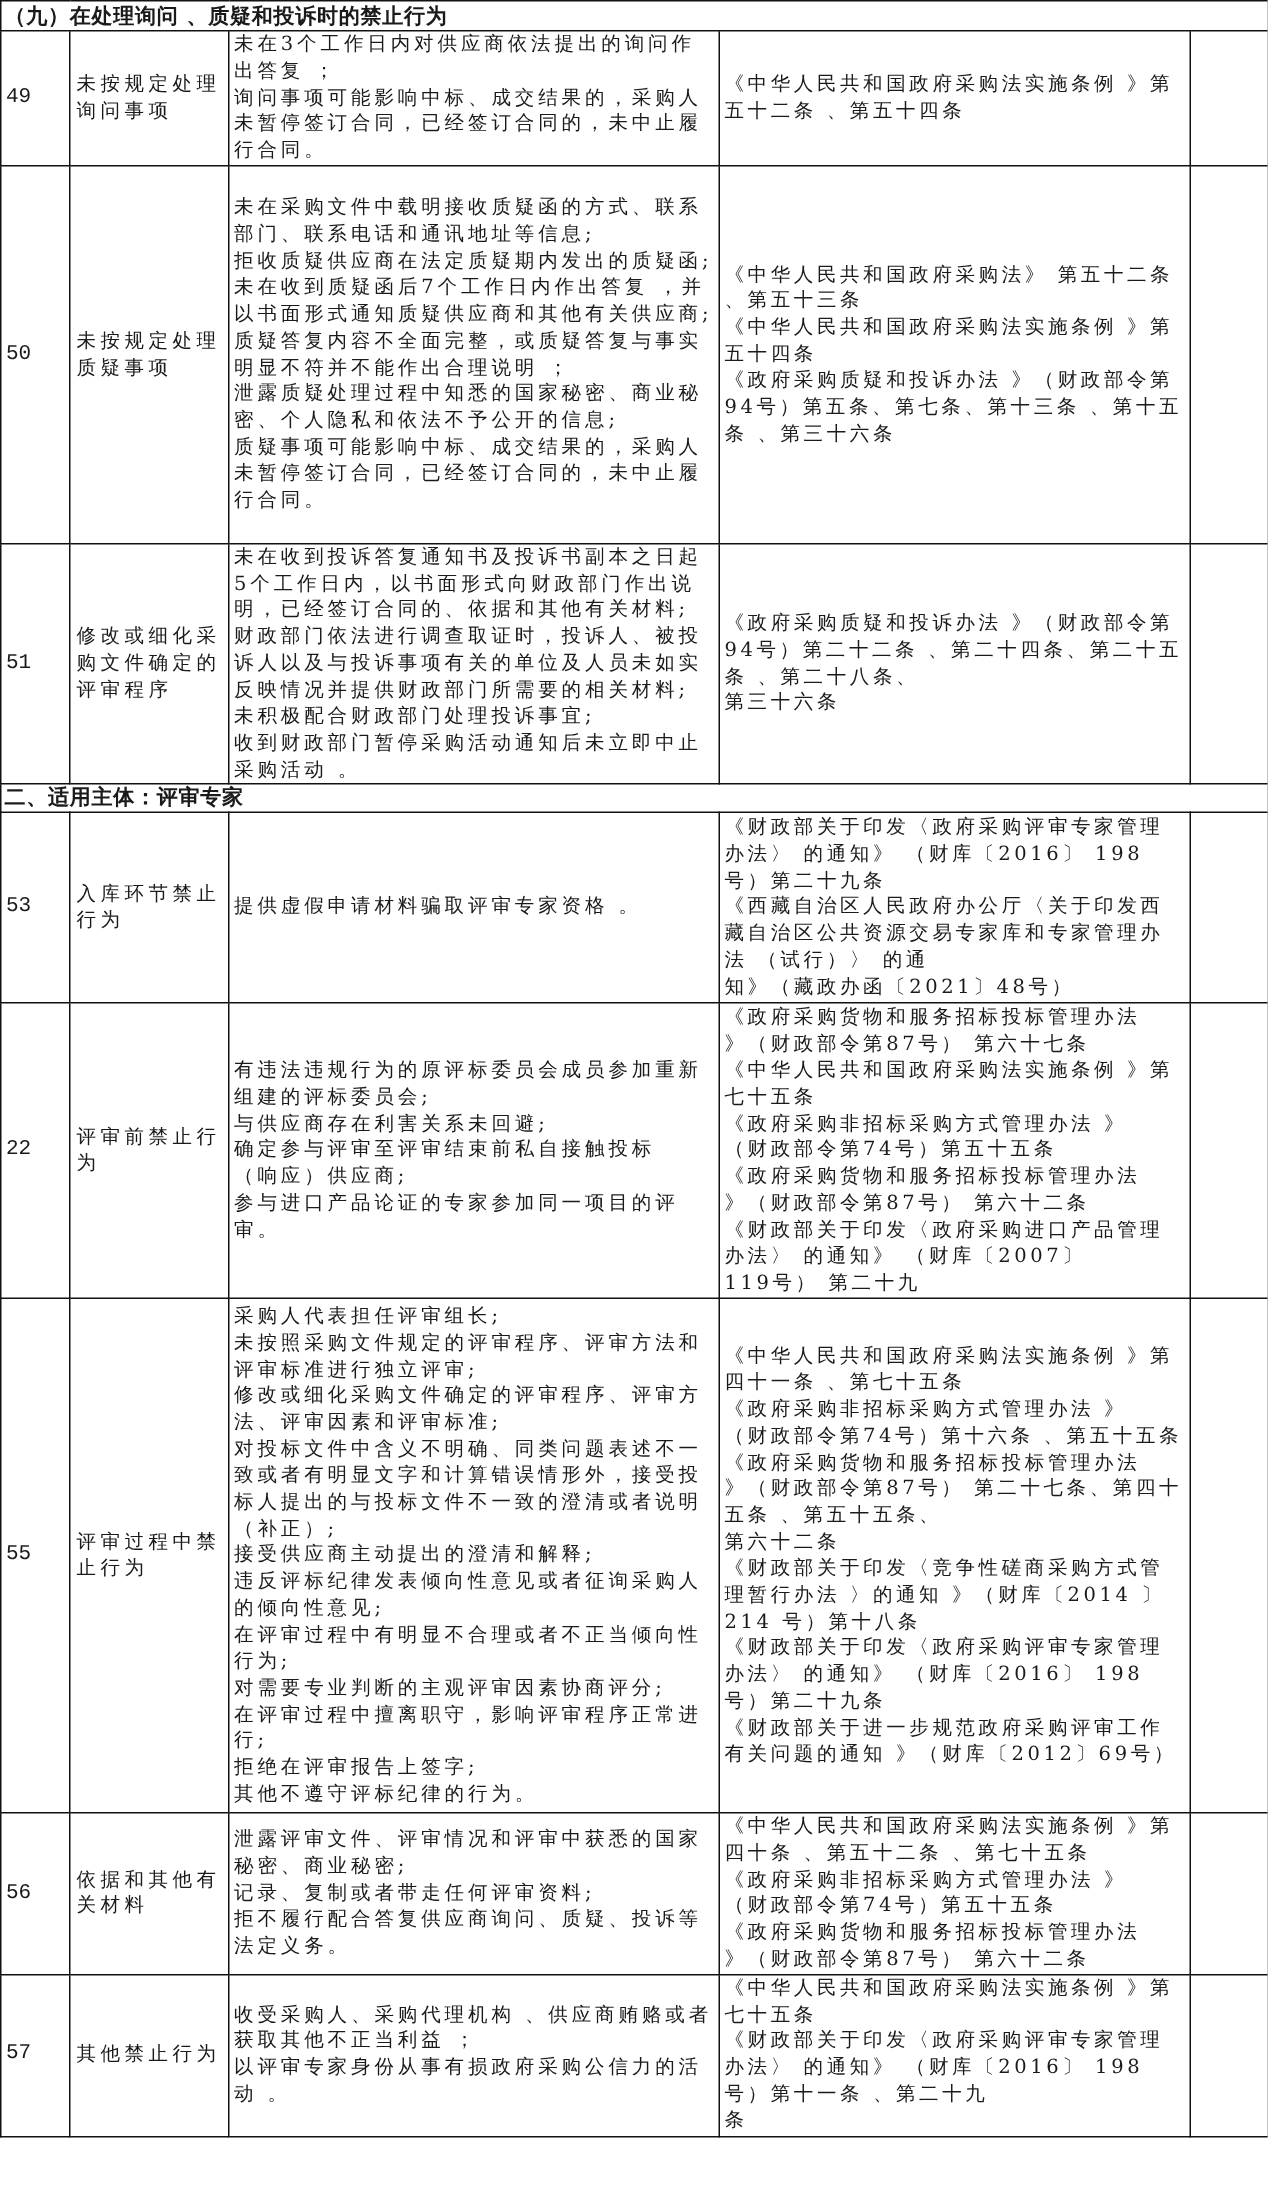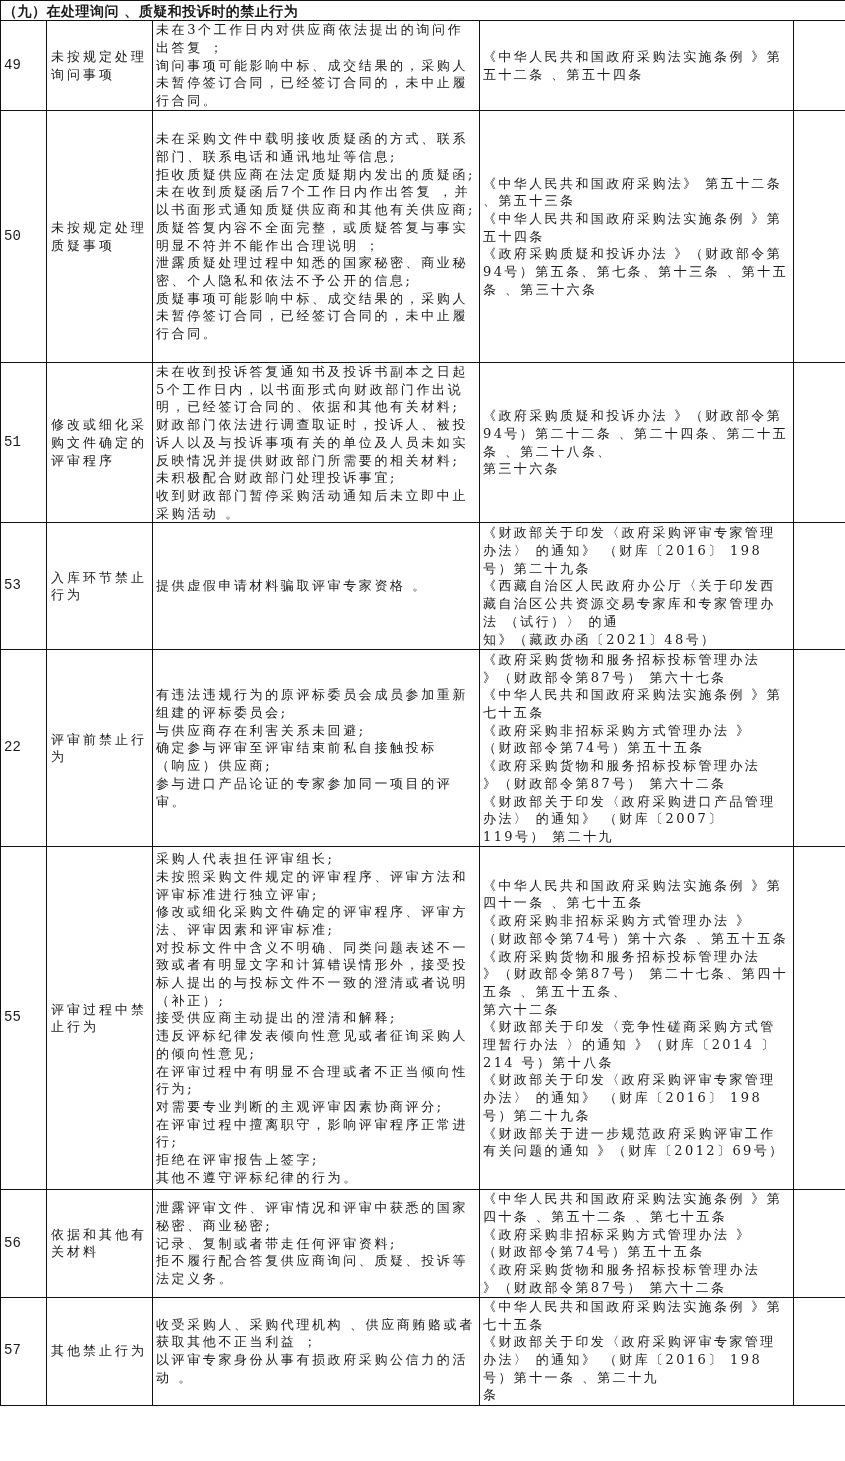--- a/index.html
+++ b/index.html
@@ -73,20 +73,23 @@
       <span class="line">收到财政部门暂停采购活动通知后未立即中止采购活动 。</span>
     </td>
     <td class="basis">
       <span class="line">《政府采购质疑和投诉办法 》（财政部令第94号）第二十二条 、第二十四条、第二十五条 、第二十八条、</span>
       <span class="line">第三十六条</span>
     </td>
     <td class="empty"></td>
   </tr>
 
 
+  <tr style="height:16px">
+    <td class="sec" colspan="5">二、适用主体：评审专家</td>
+  </tr>
 
   <tr style="height:127px">
     <td class="num">53</td>
     <td class="cat">入库环节禁止行为</td>
     <td>
       <span class="line">提供虚假申请材料骗取评审专家资格 。</span>
     </td>
     <td class="basis">
       <span class="line">《财政部关于印发〈政府采购评审专家管理办法〉 的通知》 （财库〔2016〕 198号）第二十九条</span>
       <span class="line">《西藏自治区人民政府办公厅〈关于印发西藏自治区公共资源交易专家库和专家管理办法 （试行）〉 的通</span>

